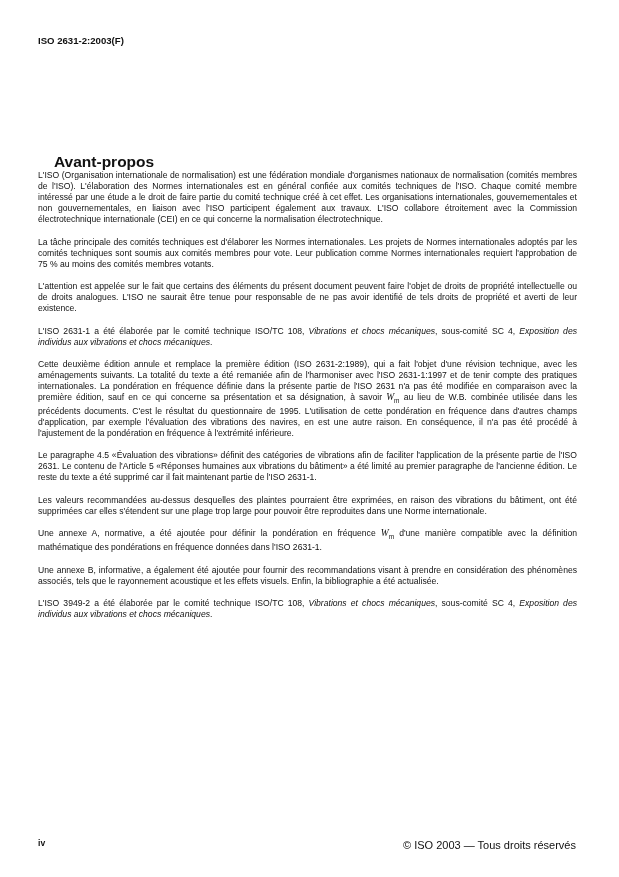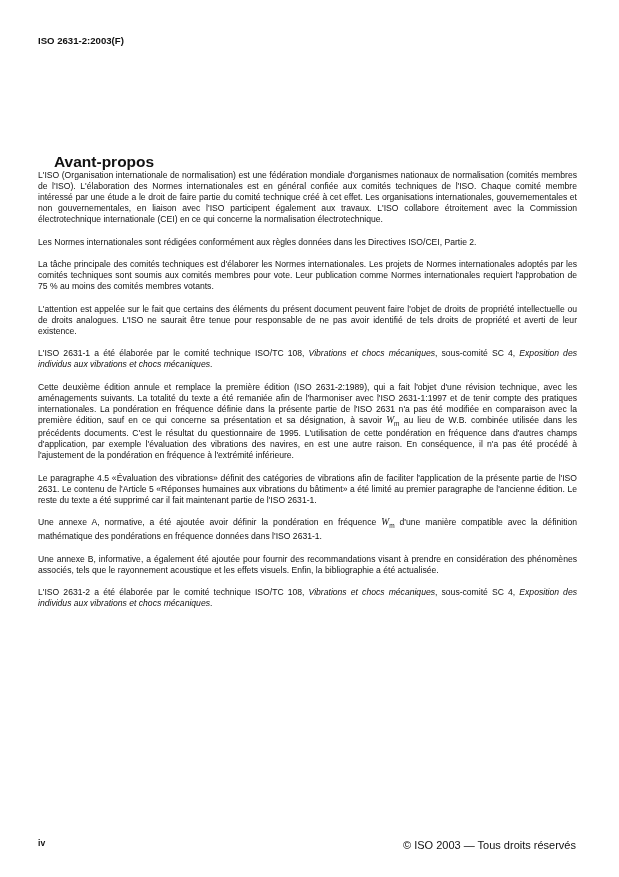--- a/index.html
+++ b/index.html
@@ -17,25 +17,25 @@
 </style>
 </head>
 <body>
 
 <div class="page-header">ISO 2631-2:2003(F)</div>
 
 <h1 class="title">Avant-propos</h1>
 
 <div class="content">
   <p>L'ISO (Organisation internationale de normalisation) est une fédération mondiale d'organismes nationaux de normalisation (comités membres de l'ISO). L'élaboration des Normes internationales est en général confiée aux comités techniques de l'ISO. Chaque comité membre intéressé par une étude a le droit de faire partie du comité technique créé à cet effet. Les organisations internationales, gouvernementales et non gouvernementales, en liaison avec l'ISO participent également aux travaux. L'ISO collabore étroitement avec la Commission électrotechnique internationale (CEI) en ce qui concerne la normalisation électrotechnique.</p>
-  <p>Les Normes internationales sont rédigées conformément aux règles données dans les Directives ISO/CEI, Partie 2.</p>
   <p>La tâche principale des comités techniques est d'élaborer les Normes internationales. Les projets de Normes internationales adoptés par les comités techniques sont soumis aux comités membres pour vote. Leur publication comme Normes internationales requiert l'approbation de 75 % au moins des comités membres votants.</p>
   <p>L'attention est appelée sur le fait que certains des éléments du présent document peuvent faire l'objet de droits de propriété intellectuelle ou de droits analogues. L'ISO ne saurait être tenue pour responsable de ne pas avoir identifié de tels droits de propriété et averti de leur existence.</p>
   <p><span>L'ISO 2631-1 a été élaborée par le comité technique ISO/TC 108, </span><i>Vibrations et chocs mécaniques</i><span>, sous-comité SC 4, </span><i>Exposition des individus aux vibrations et chocs mécaniques</i><span>.</span></p>
   <p><span>Cette deuxième édition annule et remplace la première édition (ISO 2631-2:1989), qui a fait l'objet d'une révision technique, avec les aménagements suivants. La totalité du texte a été remaniée afin de l'harmoniser avec l'ISO 2631-1:1997 et de tenir compte des pratiques internationales. La pondération en fréquence définie dans la présente partie de l'ISO 2631 n'a pas été modifiée en comparaison avec la première édition, sauf en ce qui concerne sa présentation et sa désignation, à savoir </span><span class="wm"><span>W</span><sub>m</sub></span><span> au lieu de W.B. combinée utilisée dans les précédents documents. C'est le résultat du questionnaire de 1995. L'utilisation de cette pondération en fréquence dans d'autres champs d'application, par exemple l'évaluation des vibrations des navires, en est une autre raison. En conséquence, il n'a pas été procédé à l'ajustement de la pondération en fréquence à l'extrémité inférieure.</span></p>
   <p>Le paragraphe 4.5 «Évaluation des vibrations» définit des catégories de vibrations afin de faciliter l'application de la présente partie de l'ISO 2631. Le contenu de l'Article 5 «Réponses humaines aux vibrations du bâtiment» a été limité au premier paragraphe de l'ancienne édition. Le reste du texte a été supprimé car il fait maintenant partie de l'ISO 2631-1.</p>
-  <p><span>Une annexe A, normative, a été ajoutée avoir définir la pondération en fréquence </span><span class="wm"><span>W</span><sub>m</sub></span><span> d'une manière compatible avec la définition mathématique des pondérations en fréquence données dans l'ISO 2631-1.</span></p>
+  <p>Les valeurs recommandées au-dessus desquelles des plaintes pourraient être exprimées, en raison des vibrations du bâtiment, ont été supprimées car elles s'étendent sur une plage trop large pour pouvoir être reproduites dans une Norme internationale.</p>
+  <p><span>Une annexe A, normative, a été ajoutée pour définir la pondération en fréquence </span><span class="wm"><span>W</span><sub>m</sub></span><span> d'une manière compatible avec la définition mathématique des pondérations en fréquence données dans l'ISO 2631-1.</span></p>
   <p>Une annexe B, informative, a également été ajoutée pour fournir des recommandations visant à prendre en considération des phénomènes associés, tels que le rayonnement acoustique et les effets visuels. Enfin, la bibliographie a été actualisée.</p>
-  <p><span>L'ISO 2631-2 a été élaborée par le comité technique ISO/TC 108, </span><i>Vibrations et chocs mécaniques</i><span>, sous-comité SC 4, </span><i>Exposition des individus aux vibrations et chocs mécaniques</i><span>.</span></p>
+  <p><span>L'ISO 3949-2 a été élaborée par le comité technique ISO/TC 108, </span><i>Vibrations et chocs mécaniques</i><span>, sous-comité SC 4, </span><i>Exposition des individus aux vibrations et chocs mécaniques</i><span>.</span></p>
 </div>
 
 <div class="footer-page">iv</div>
 <div class="footer-copy">© ISO 2003 — Tous droits réservés</div>
 
 </body></html>

